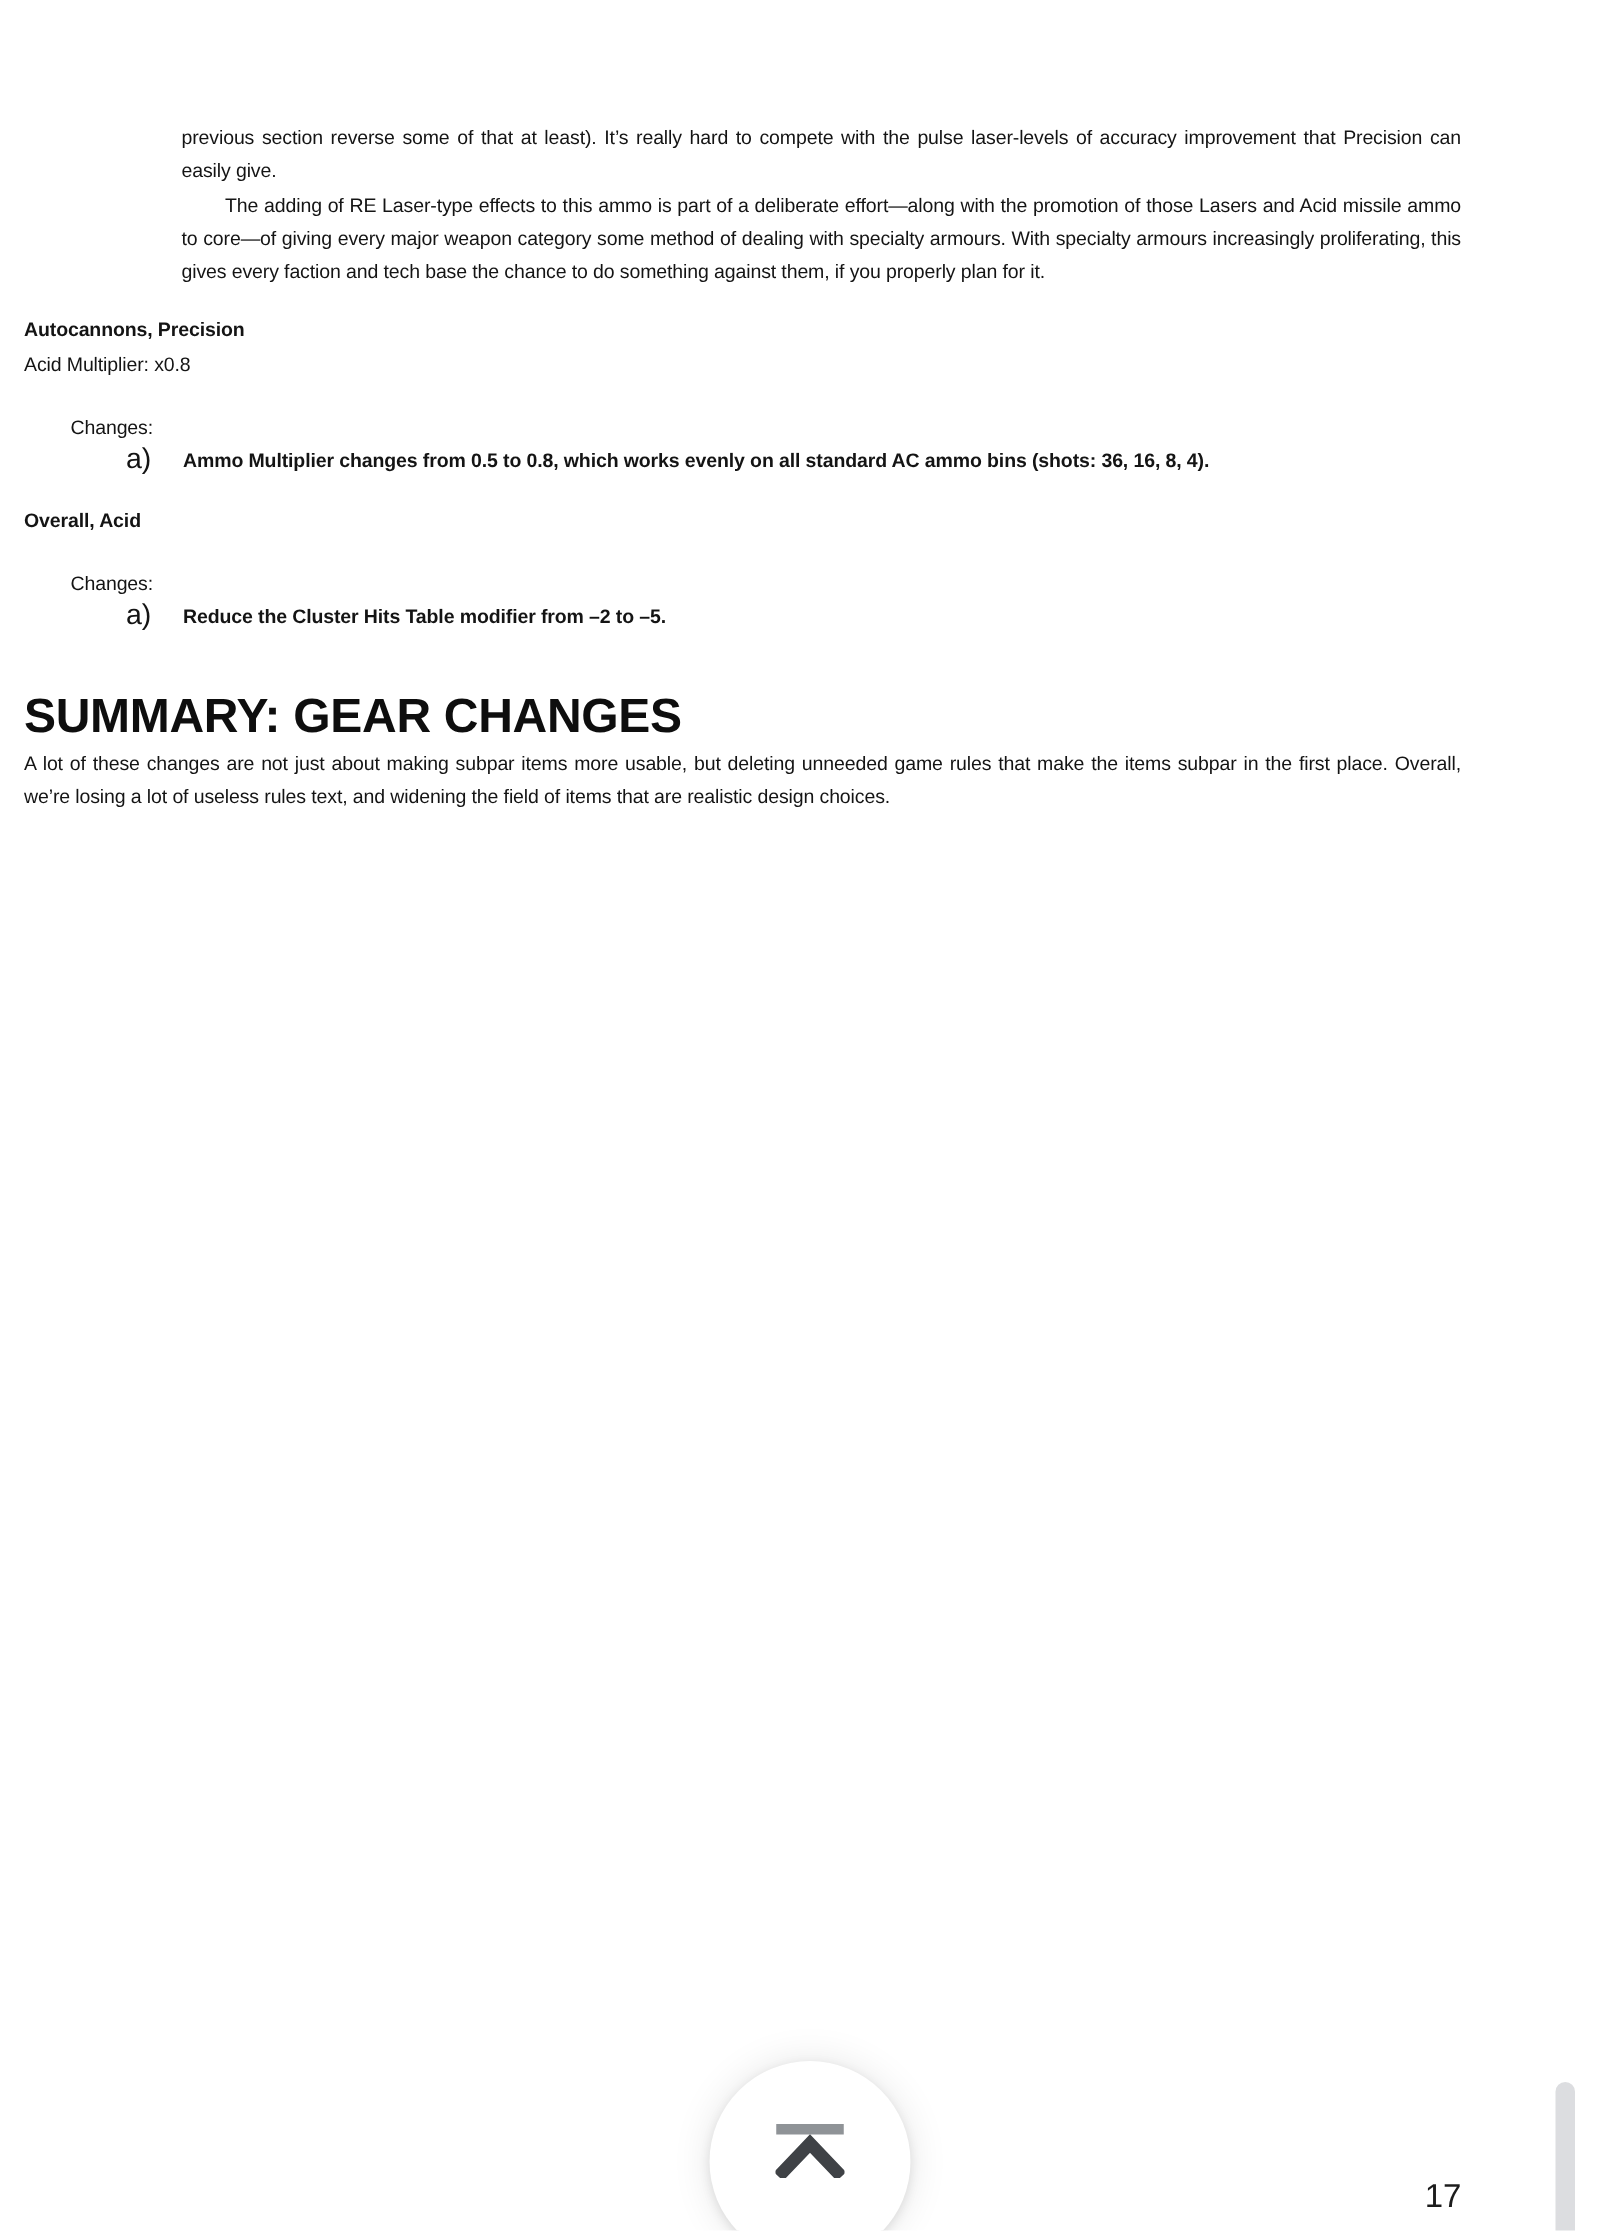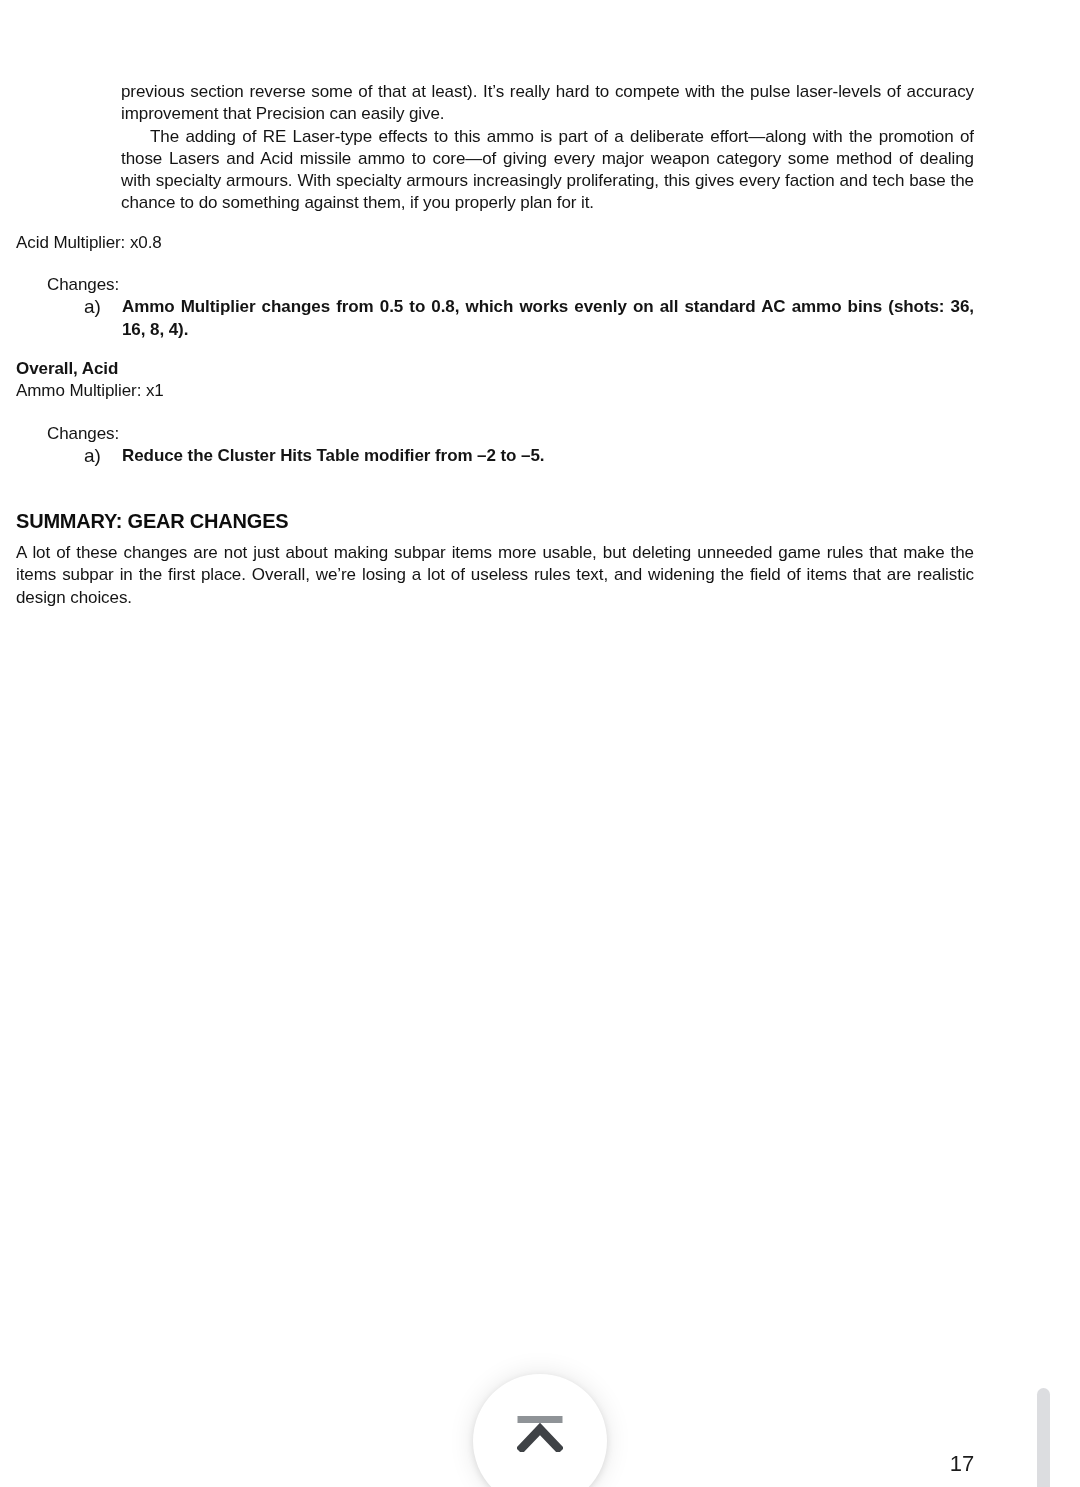--- a/index.html
+++ b/index.html
@@ -8,21 +8,21 @@
     position: relative;
     background: #ffffff;
     overflow: hidden;
     font-family: "Liberation Sans", "DejaVu Sans", sans-serif;
     color: #141414;
   }
   .doc { position: absolute; inset: 0; }
 
   .para, .sec-sub, .li-text, .changes, .sec-title {
     margin: 0;
-    font-size: 17px;
+    font-size: 13px;
     line-height: 22.3px;
     letter-spacing: -0.08px;
   }
   .justify { text-align: justify; }
 
   .intro { padding: 81px 106px 0 121px; }
   .indent { text-indent: 29px; }
 
   .sec { margin: 0 106px 0 16px; }
   .sec-1 { margin-top: 17px; }
@@ -33,21 +33,21 @@
   .li-marker {
     flex: none; width: 38px;
     font-size: 19px; line-height: 22.3px; letter-spacing: -0.08px;
   }
   .li-text { flex: 1; font-weight: bold; }
 
   .summary { margin: 36px 106px 0 16px; }
   .summary-title {
     margin: 16px 0 3px 0;
     font-weight: bold;
-    font-size: 20px;
+    font-size: 32px;
     line-height: 36px;
     letter-spacing: -0.2px;
     color: #0e0e0e;
   }
 
   .fab {
     position: absolute;
     left: 473px; top: 1374px;
     width: 134px; height: 134px;
     border-radius: 50%;
@@ -81,31 +81,31 @@
 <body>
 
 <div class="doc">
 
   <div class="intro">
     <p class="para justify">previous section reverse some of that at least).  It’s really hard to compete with the pulse laser-levels of accuracy improvement that Precision can easily give.</p>
     <p class="para justify indent">The adding of RE Laser-type effects to this ammo is part of a deliberate effort—along with the promotion of those Lasers and Acid missile ammo to core—of giving every major weapon category some method of dealing with specialty armours.  With specialty armours increasingly proliferating, this gives every faction and tech base the chance to do something against them, if you properly plan for it.</p>
   </div>
 
   <section class="sec sec-1">
+    <h3 class="sec-title">Autocannons, Precision</h3>
     <p class="sec-sub">Acid Multiplier: x0.8</p>
     <p class="changes">Changes:</p>
     <div class="li">
       <span class="li-marker">a)</span>
       <p class="li-text justify">Ammo Multiplier changes from 0.5 to 0.8, which works evenly on all standard AC ammo bins (shots: 36, 16, 8, 4).</p>
     </div>
   </section>
 
   <section class="sec sec-2">
     <h3 class="sec-title">Overall, Acid</h3>
-    <p class="sec-sub">Ammo Multiplier: x1</p>
     <p class="changes">Changes:</p>
     <div class="li">
       <span class="li-marker">a)</span>
       <p class="li-text">Reduce the Cluster Hits Table modifier from –2 to –5.</p>
     </div>
   </section>
 
   <section class="summary">
     <h2 class="summary-title">SUMMARY: GEAR CHANGES</h2>
     <p class="para justify">A lot of these changes are not just about making subpar items more usable, but deleting unneeded game rules that make the items subpar in the first place.  Overall, we’re losing a lot of useless rules text, and widening the field of items that are realistic design choices.</p>

